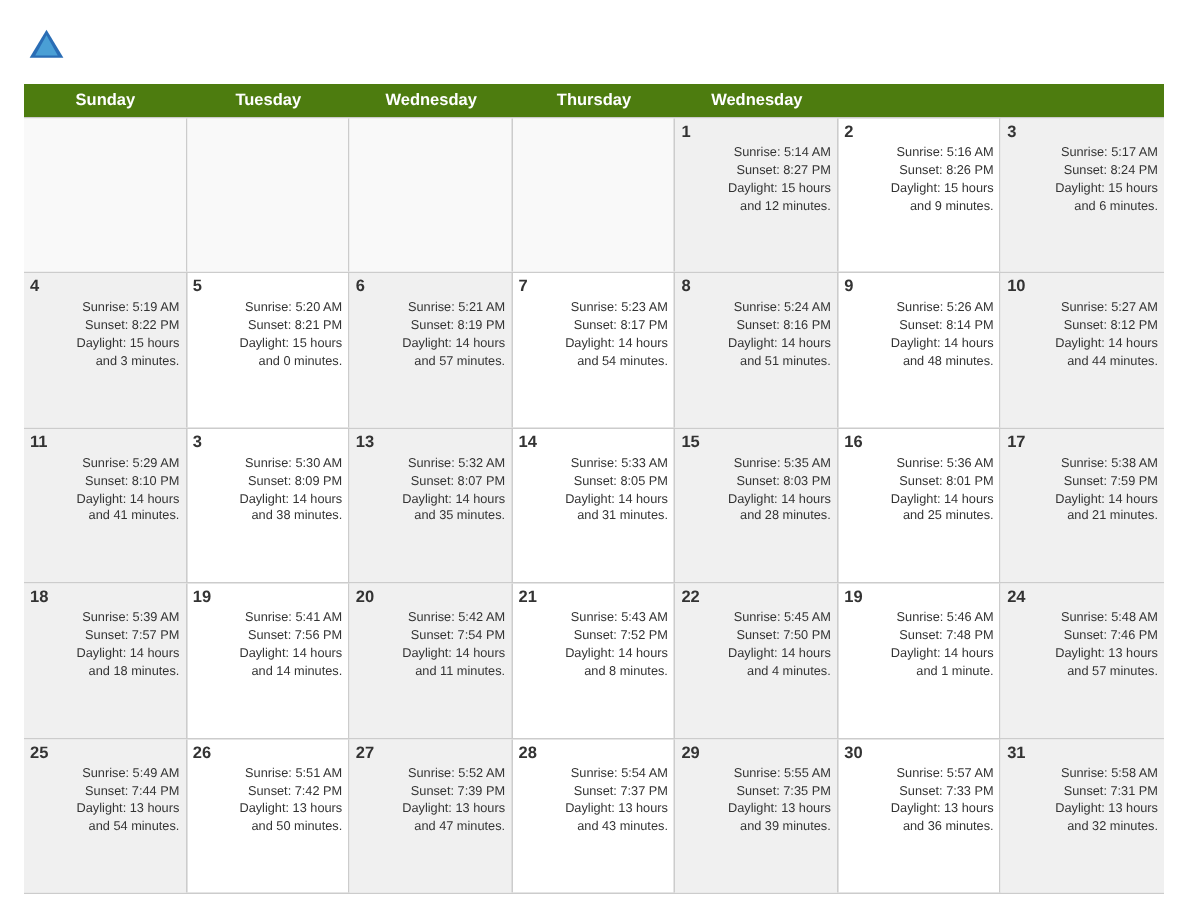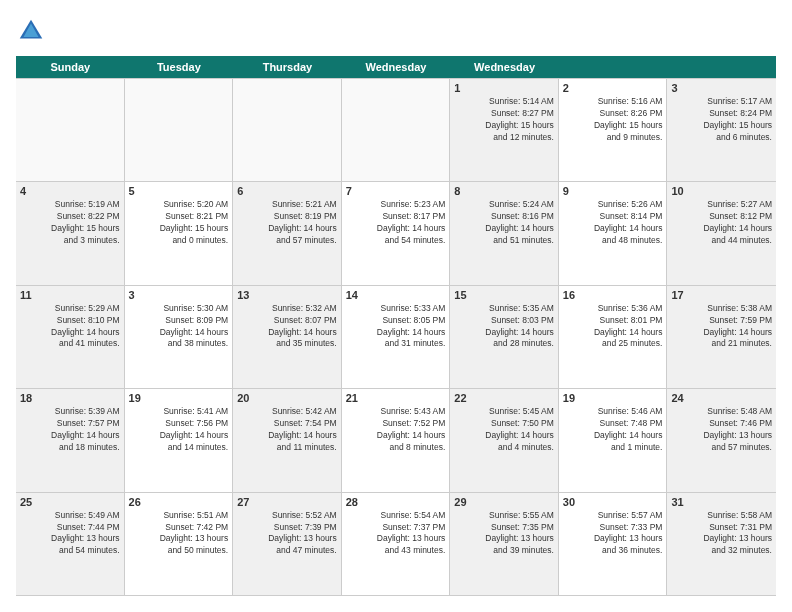--- a/index.html
+++ b/index.html
@@ -60,21 +60,21 @@
       color: #555;
     }
     .calendar {
       flex: 1;
       display: flex;
       flex-direction: column;
     }
     .cal-header {
       display: grid;
       grid-template-columns: repeat(7, 1fr);
-      background: #0f766e;
+      background: #4d7c0f;
     }
     .cal-header-cell {
       color: #fff;
       font-size: 11px;
       font-weight: bold;
       padding: 5px 4px;
       text-align: center;
     }
     .cal-body {
       display: flex;
@@ -139,22 +139,22 @@
     <div class="title-block">
       <div class="main-title"></div>
       <div class="subtitle"></div>
     </div>
   </div>
 
   <div class="calendar">
     <div class="cal-header" id="cal-header">
         <div class="cal-header-cell">Sunday</div>
         <div class="cal-header-cell">Tuesday</div>
+        <div class="cal-header-cell">Wednesday</div>
         <div class="cal-header-cell">Thursday</div>
-        <div class="cal-header-cell">Wednesday</div>
         <div class="cal-header-cell">Wednesday</div>
       </div>
     <div class="cal-body" id="cal-body">
         <div class="cal-row">
           <div class="cal-cell empty"></div>
           <div class="cal-cell empty"></div>
           <div class="cal-cell empty"></div>
           <div class="cal-cell empty"></div>
           <div class="cal-cell shaded">
             <span class="day-num">1</span>

